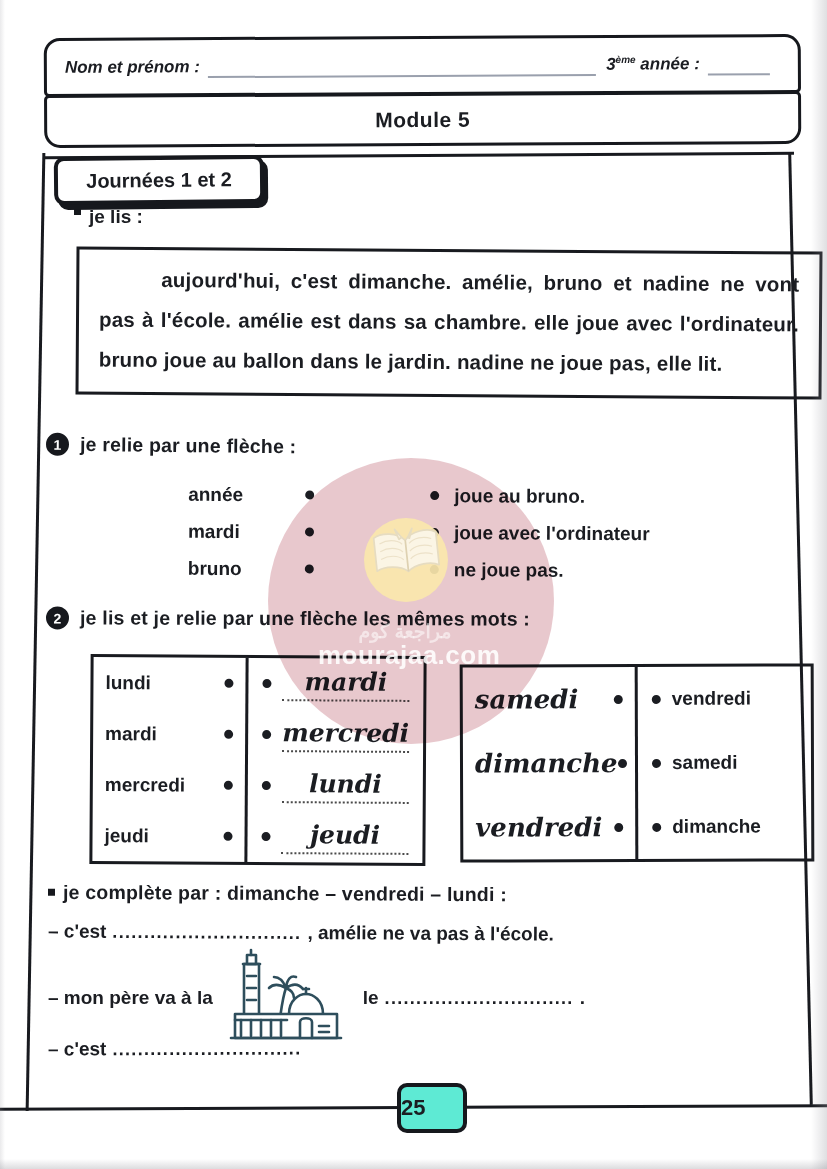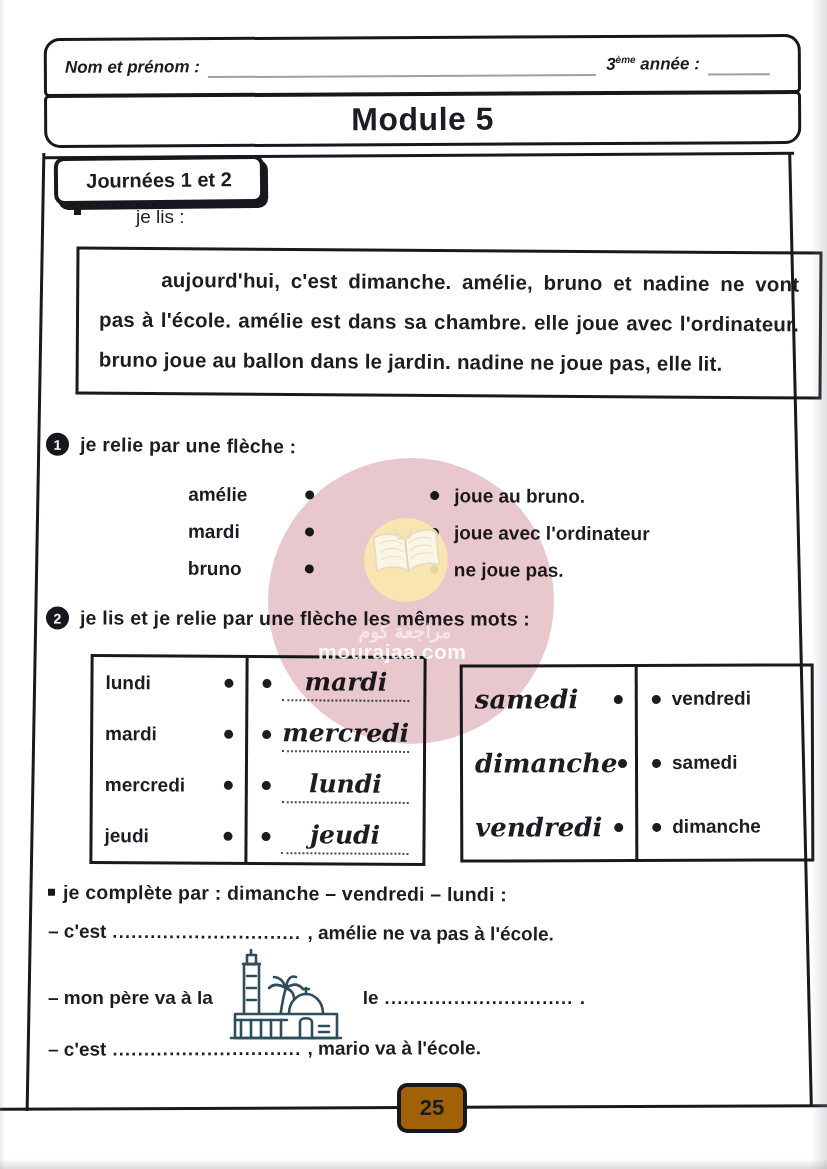--- a/index.html
+++ b/index.html
@@ -27,40 +27,40 @@
   }
   .name-label{font-weight:700;font-style:italic;font-size:17px;white-space:nowrap;}
   .fill-line{border-bottom:2px solid #9aa0ad;height:14px;flex:1;margin:6px 10px 0 8px;}
   .fill-line.short{flex:0 0 62px;}
   .grade{font-weight:700;font-style:italic;font-size:17px;white-space:nowrap;text-align:right;}
   .grade sup{font-size:10px;}
   .module-row{
     height:47px;margin-top:-2px;border:3px solid #16181d;border-radius:5px 5px 16px 16px;
     display:flex;align-items:center;justify-content:center;background:#fff;
   }
-  .module-title{font-weight:700;font-size:32px;letter-spacing:.5px;}
+  .module-title{font-weight:700;font-size:21px;letter-spacing:.5px;}
 
   
   .bl{background:#181a1f;z-index:2;}
   .bl-top{left:44px;top:154px;width:750px;height:3px;transform:rotate(-0.35deg);}
   .bl-left{left:34px;top:153px;width:3px;height:958px;transform:rotate(1deg);}
   .bl-right{left:799px;top:153px;width:3px;height:952px;transform:rotate(-1.3deg);}
   .bl-bottom{left:0;top:1106px;width:827px;height:3px;transform:rotate(-0.25deg);}
 
   
   .badge{
     left:54px;top:156px;width:202px;height:40px;background:#fff;
     border:4px solid #16181d;border-radius:10px;z-index:3;
     display:flex;align-items:center;justify-content:center;
     box-shadow:4px 5px 0 0 #16181d;transform:rotate(-0.6deg);
     font-weight:700;font-size:20px;
   }
 
   .marker{display:inline-block;width:7px;height:7px;background:#16181d;margin-right:8px;vertical-align:8px;}
-  .lead-label{font-weight:400;font-size:19px;margin-left:47px;}
+  .lead-label{font-weight:700;font-size:19px;}
 
   .jelis{left:74px;top:206px;}
 
   
   .passage-box{
     left:76px;top:249px;width:700px;border:3px solid #181a1f;background:#fff;
     padding:10px 20px 12px 20px;transform:rotate(0.4deg);
   }
   .passage-text{
     margin:0;font-weight:700;font-size:20.5px;line-height:40px;
@@ -109,43 +109,43 @@
   .comp-title .marker{vertical-align:6px;}
   .comp-line{font-weight:700;font-size:19px;display:flex;align-items:baseline;white-space:nowrap;}
   .comp-line .blank{letter-spacing:1.3px;margin:0 6px;font-size:18px;}
   .line1{left:48px;top:922px;transform:rotate(0.35deg);}
   .line2{left:48px;top:952px;height:92px;align-items:center;}
   .line2 .mosque-wrap{margin:0 14px 0 10px;}
   .line3{left:48px;top:1038px;transform:rotate(-0.2deg);}
 
   
   .pagenum-box{
-    left:397px;top:1083px;width:62px;height:42px;background:#a16207;
+    left:397px;top:1083px;width:62px;height:42px;background:#5eead4;
     border:4px solid #16181d;border-radius:10px;z-index:5;
-    display:flex;align-items:center;justify-content:center;
+    display:flex;align-items:center;
     font-weight:700;font-size:22px;
   }
 
   
   .wm-pink{
     left:268px;top:458px;width:286px;height:286px;border-radius:50%;
     background:rgba(203,133,144,.45);mix-blend-mode:multiply;z-index:10;pointer-events:none;
   }
   .wm-yellow{
     left:364px;top:518px;width:84px;height:84px;border-radius:50%;
     background:rgba(250,231,172,.92);z-index:11;pointer-events:none;
   }
   .wm-book{left:368px;top:526px;z-index:12;pointer-events:none;transform:rotate(-6deg);opacity:.96;}
   .wm-arabic{
     left:300px;top:620px;width:210px;text-align:center;z-index:12;pointer-events:none;
     color:rgba(255,255,255,.55);font-size:19px;font-weight:700;
   }
   .wm-site{
     left:318px;top:640px;width:180px;text-align:left;z-index:12;pointer-events:none;
-    color:rgba(255,255,255,.88);font-weight:700;font-size:21px;letter-spacing:.5px;
+    color:rgba(255,255,255,.88);font-weight:700;font-size:26px;letter-spacing:.5px;
   }
 </style>
 </head>
 <body>
 
 <div class="abs edge-right"></div>
 <div class="abs edge-bottom"></div>
 <div class="abs edge-left"></div>
 
 <div class="abs header-group">
@@ -177,21 +177,21 @@
   <p class="passage-text">aujourd'hui, c'est dimanche. amélie, bruno et nadine ne vont pas à l'école. amélie est dans sa chambre. elle joue avec l'ordinateur. bruno joue au ballon dans le jardin. nadine ne joue pas, elle lit.</p>
 </div>
 
 <div class="abs ex-head ex1-head">
   <span class="numcirc">1</span>
   <span class="ex-title">je relie par une flèche :</span>
 </div>
 
 <div class="abs ex1-rows">
   <div class="ex1-row">
-    <span class="ex1-name">amélie</span>
+    <span class="ex1-name">année</span>
     <span class="dot"></span>
     <span class="ex1-spacer"></span>
     <span class="dot"></span>
     <span class="ex1-label">joue au bruno.</span>
   </div>
   <div class="ex1-row">
     <span class="ex1-name">mardi</span>
     <span class="dot"></span>
     <span class="ex1-spacer"></span>
     <span class="dot"></span>
@@ -326,21 +326,20 @@
     </svg>
   </span>
   <span>le</span>
   <span class="blank">..............................</span>
   <span>.</span>
 </div>
 
 <div class="abs comp-line line3">
   <span>– c'est</span>
   <span class="blank">..............................</span>
-  <span>, mario va à l'école.</span>
 </div>
 
 <div class="abs pagenum-box">
   <span>25</span>
 </div>
 
 <div class="abs wm-pink"></div>
 <div class="abs wm-yellow"></div>
 <div class="abs wm-book">
   <svg width="78" height="58" viewBox="0 0 90 64">

